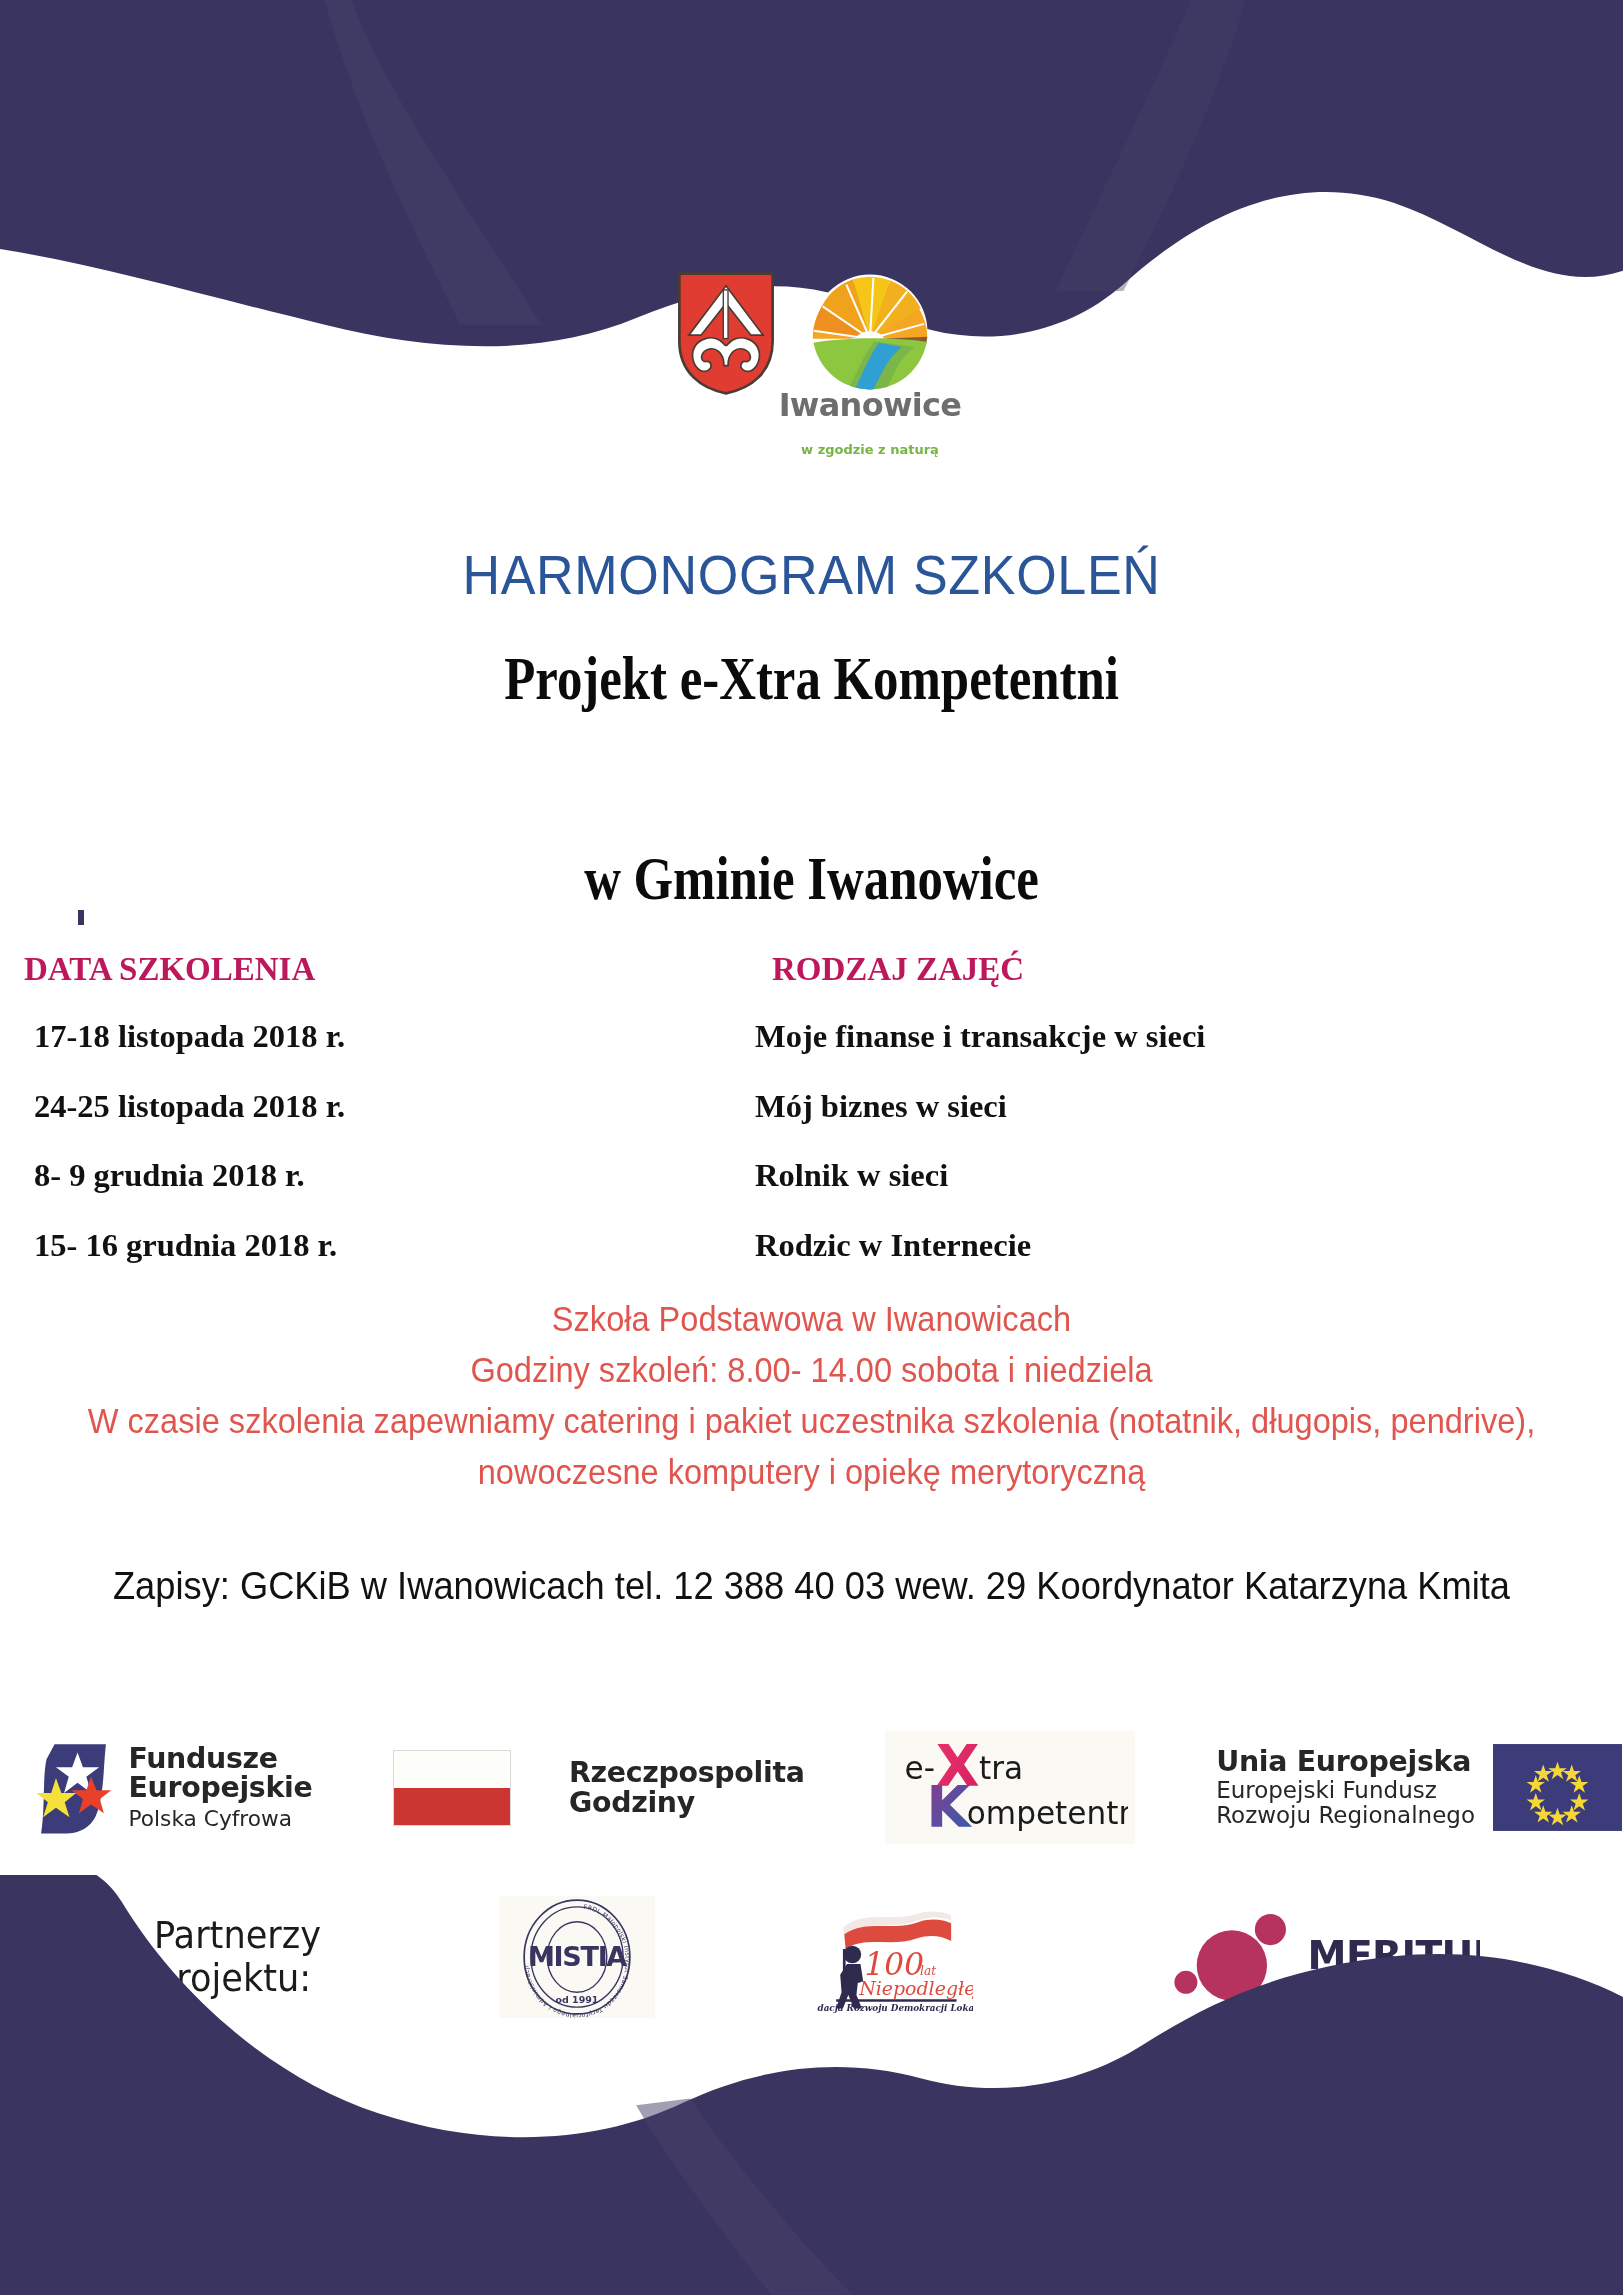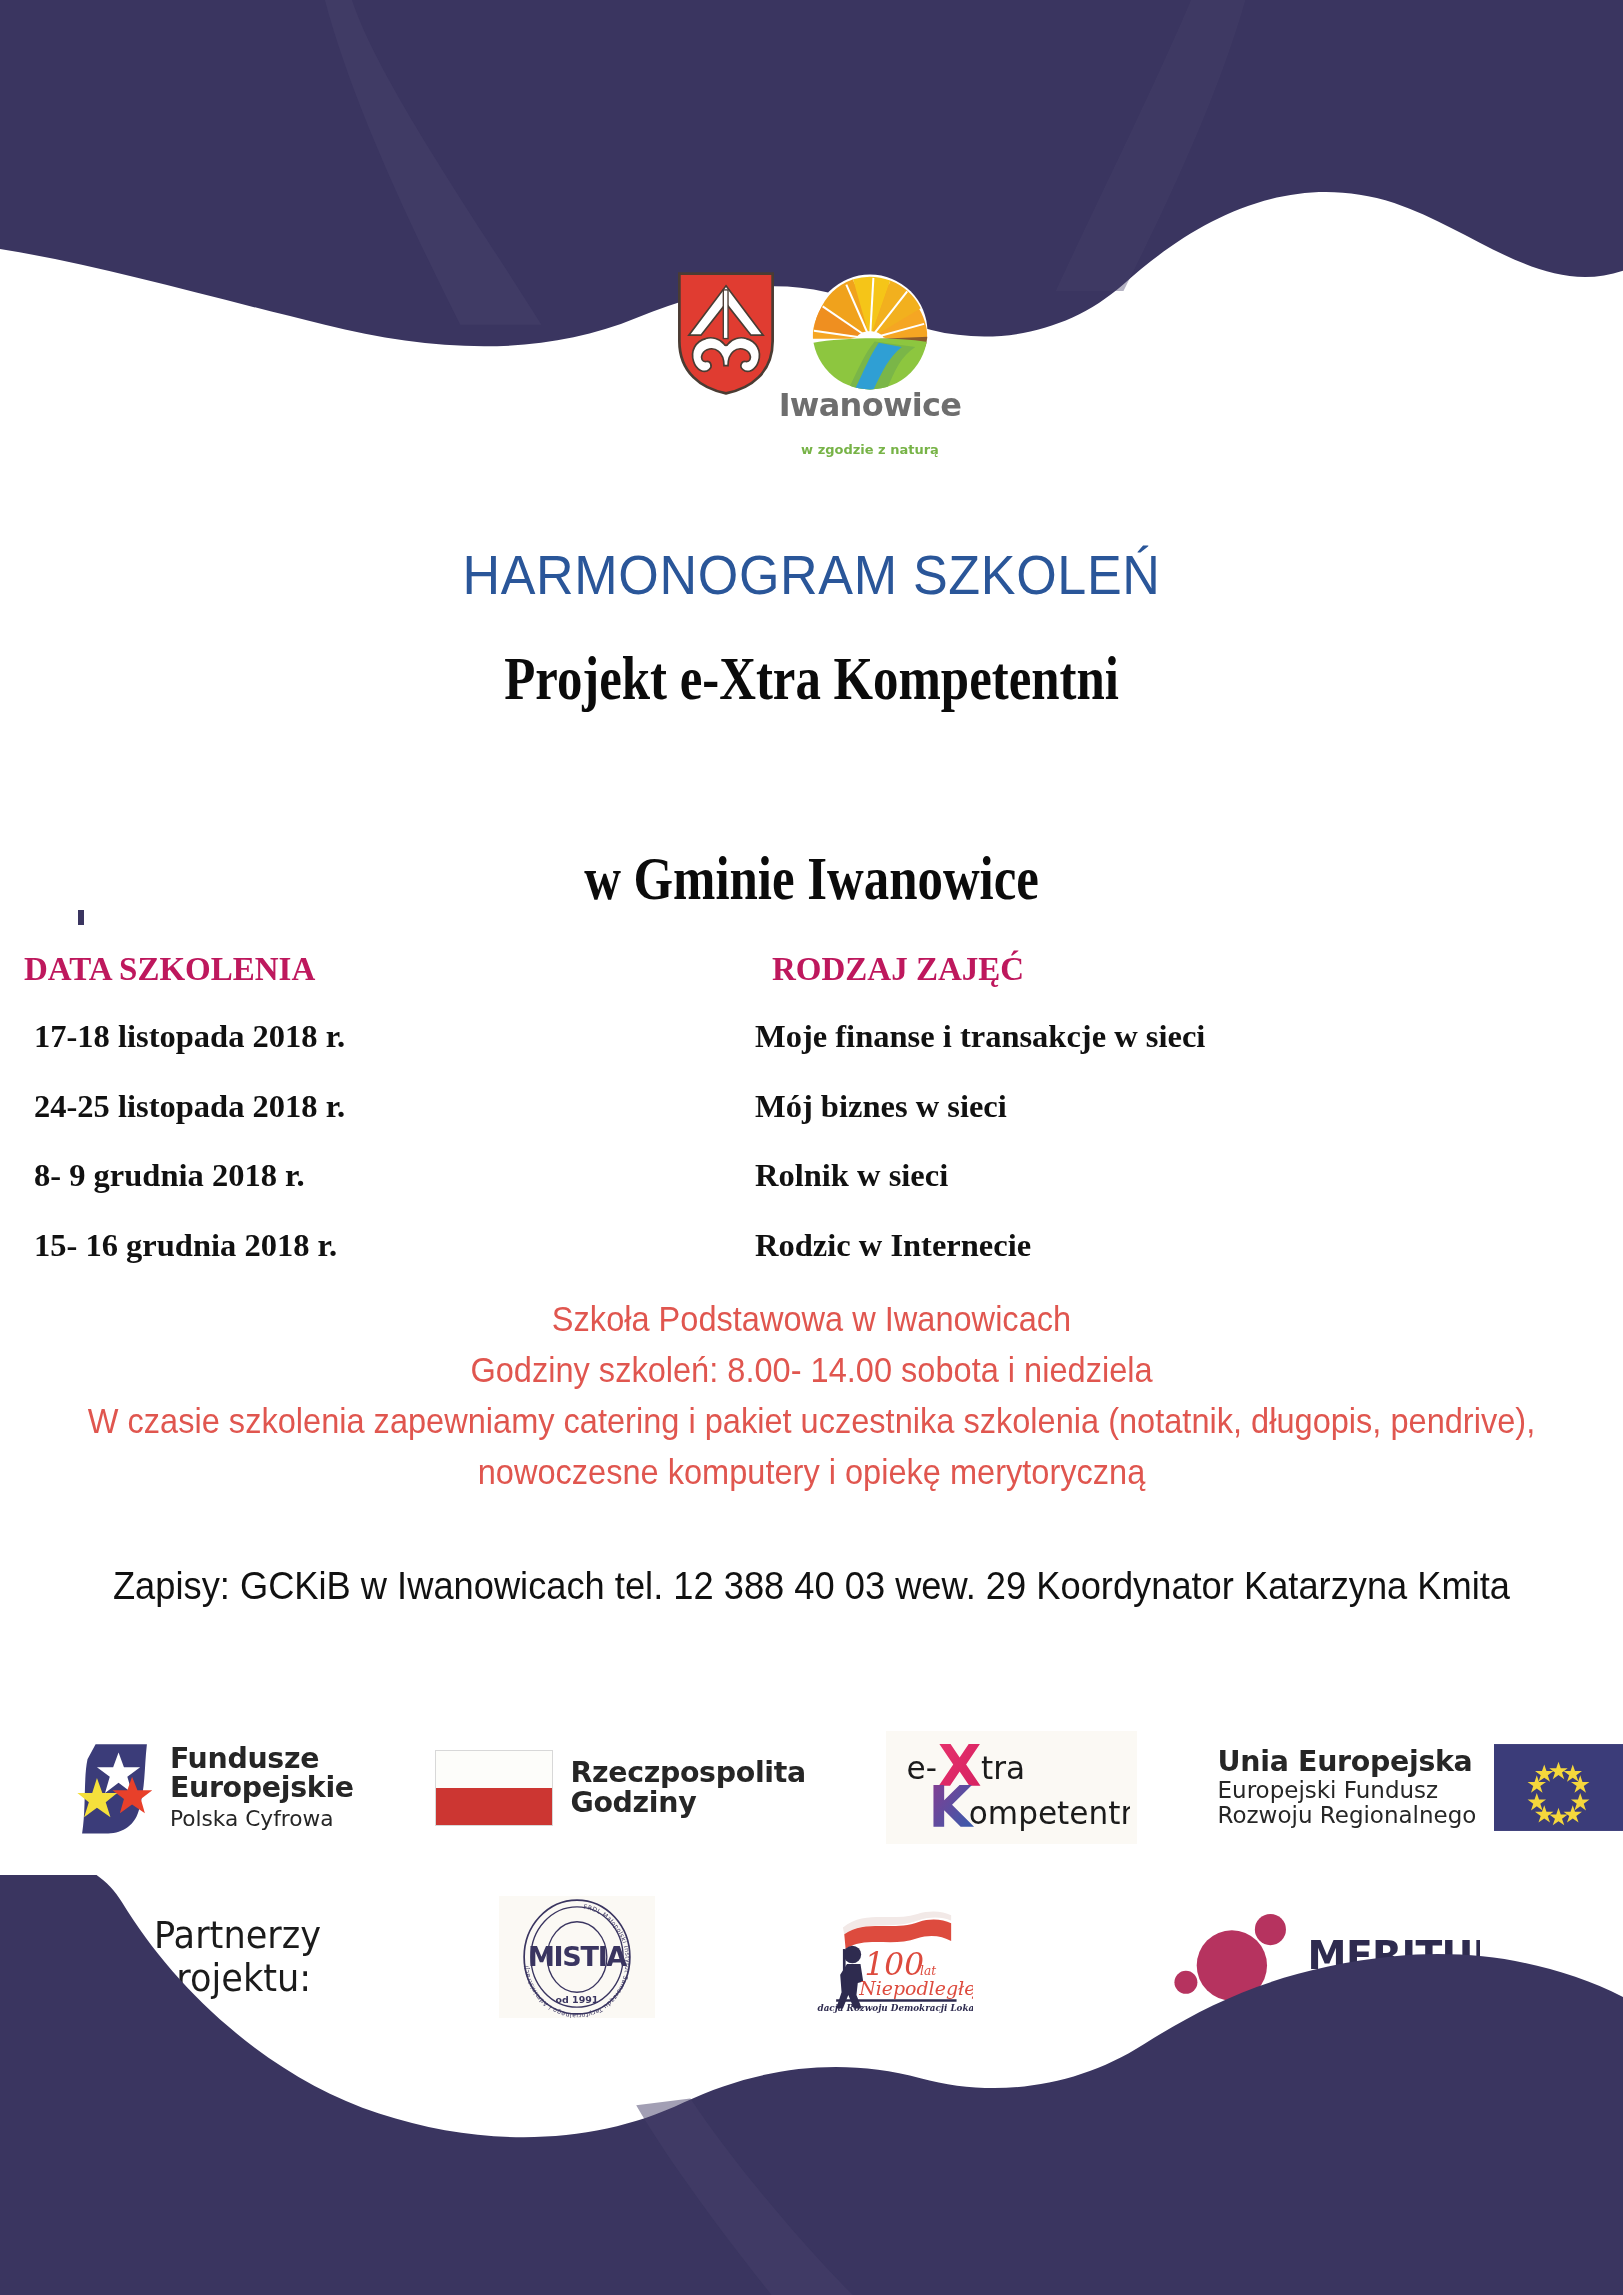--- a/index.html
+++ b/index.html
@@ -88,30 +88,30 @@
   
   .contact{
     position:absolute;top:1564px;left:0;width:1623px;text-align:center;
     color:#111;font-family:"Liberation Sans",sans-serif;font-size:39px;
     transform:scaleX(0.93);transform-origin:center top;
   }
 
   
   .funding{
     position:absolute;top:1723px;left:0;width:1623px;height:129px;
-    display:flex;align-items:center;justify-content:flex-end;
+    display:flex;align-items:center;justify-content:flex-start;
   }
   .fund-item{display:flex;align-items:center;}
   .fe-wrap{margin-left:32.5px;}
   .fe-mark{width:81px;height:95px;margin-right:15px;}
   .fe-txt{font-family:"DejaVu Sans",sans-serif;color:#262626;line-height:1.02;}
   .fe-l1,.fe-l2{font-weight:bold;font-size:28.4px;letter-spacing:-0.3px;}
   .fe-l3{font-weight:normal;font-size:21.7px;margin-top:5.4px;}
 
-  .rp-wrap{margin-left:81px;}
+  .rp-wrap{margin-left:81px;gap:40px;}
   .pl-flag{width:118px;height:76px;border:0.7px solid #d8d8d8;margin-right:17.6px;box-sizing:border-box;}
   .pl-flag .w{height:50%;background:#fdfdfa;}
   .pl-flag .r{height:50%;background:#cc3632;}
   .rp-txt{font-family:"DejaVu Sans",sans-serif;color:#262626;font-weight:bold;font-size:28.4px;line-height:1.05;letter-spacing:-0.3px;}
 
   .xk-wrap{margin-left:80px;background:#fbf9f4;padding:5.4px 6.8px;}
   .xk-logo{width:237px;height:102px;}
 
   .ue-wrap{margin-left:81px;}
   .ue-txt{font-family:"DejaVu Sans",sans-serif;color:#262626;text-align:left;margin-right:17.6px;line-height:1.12;}

